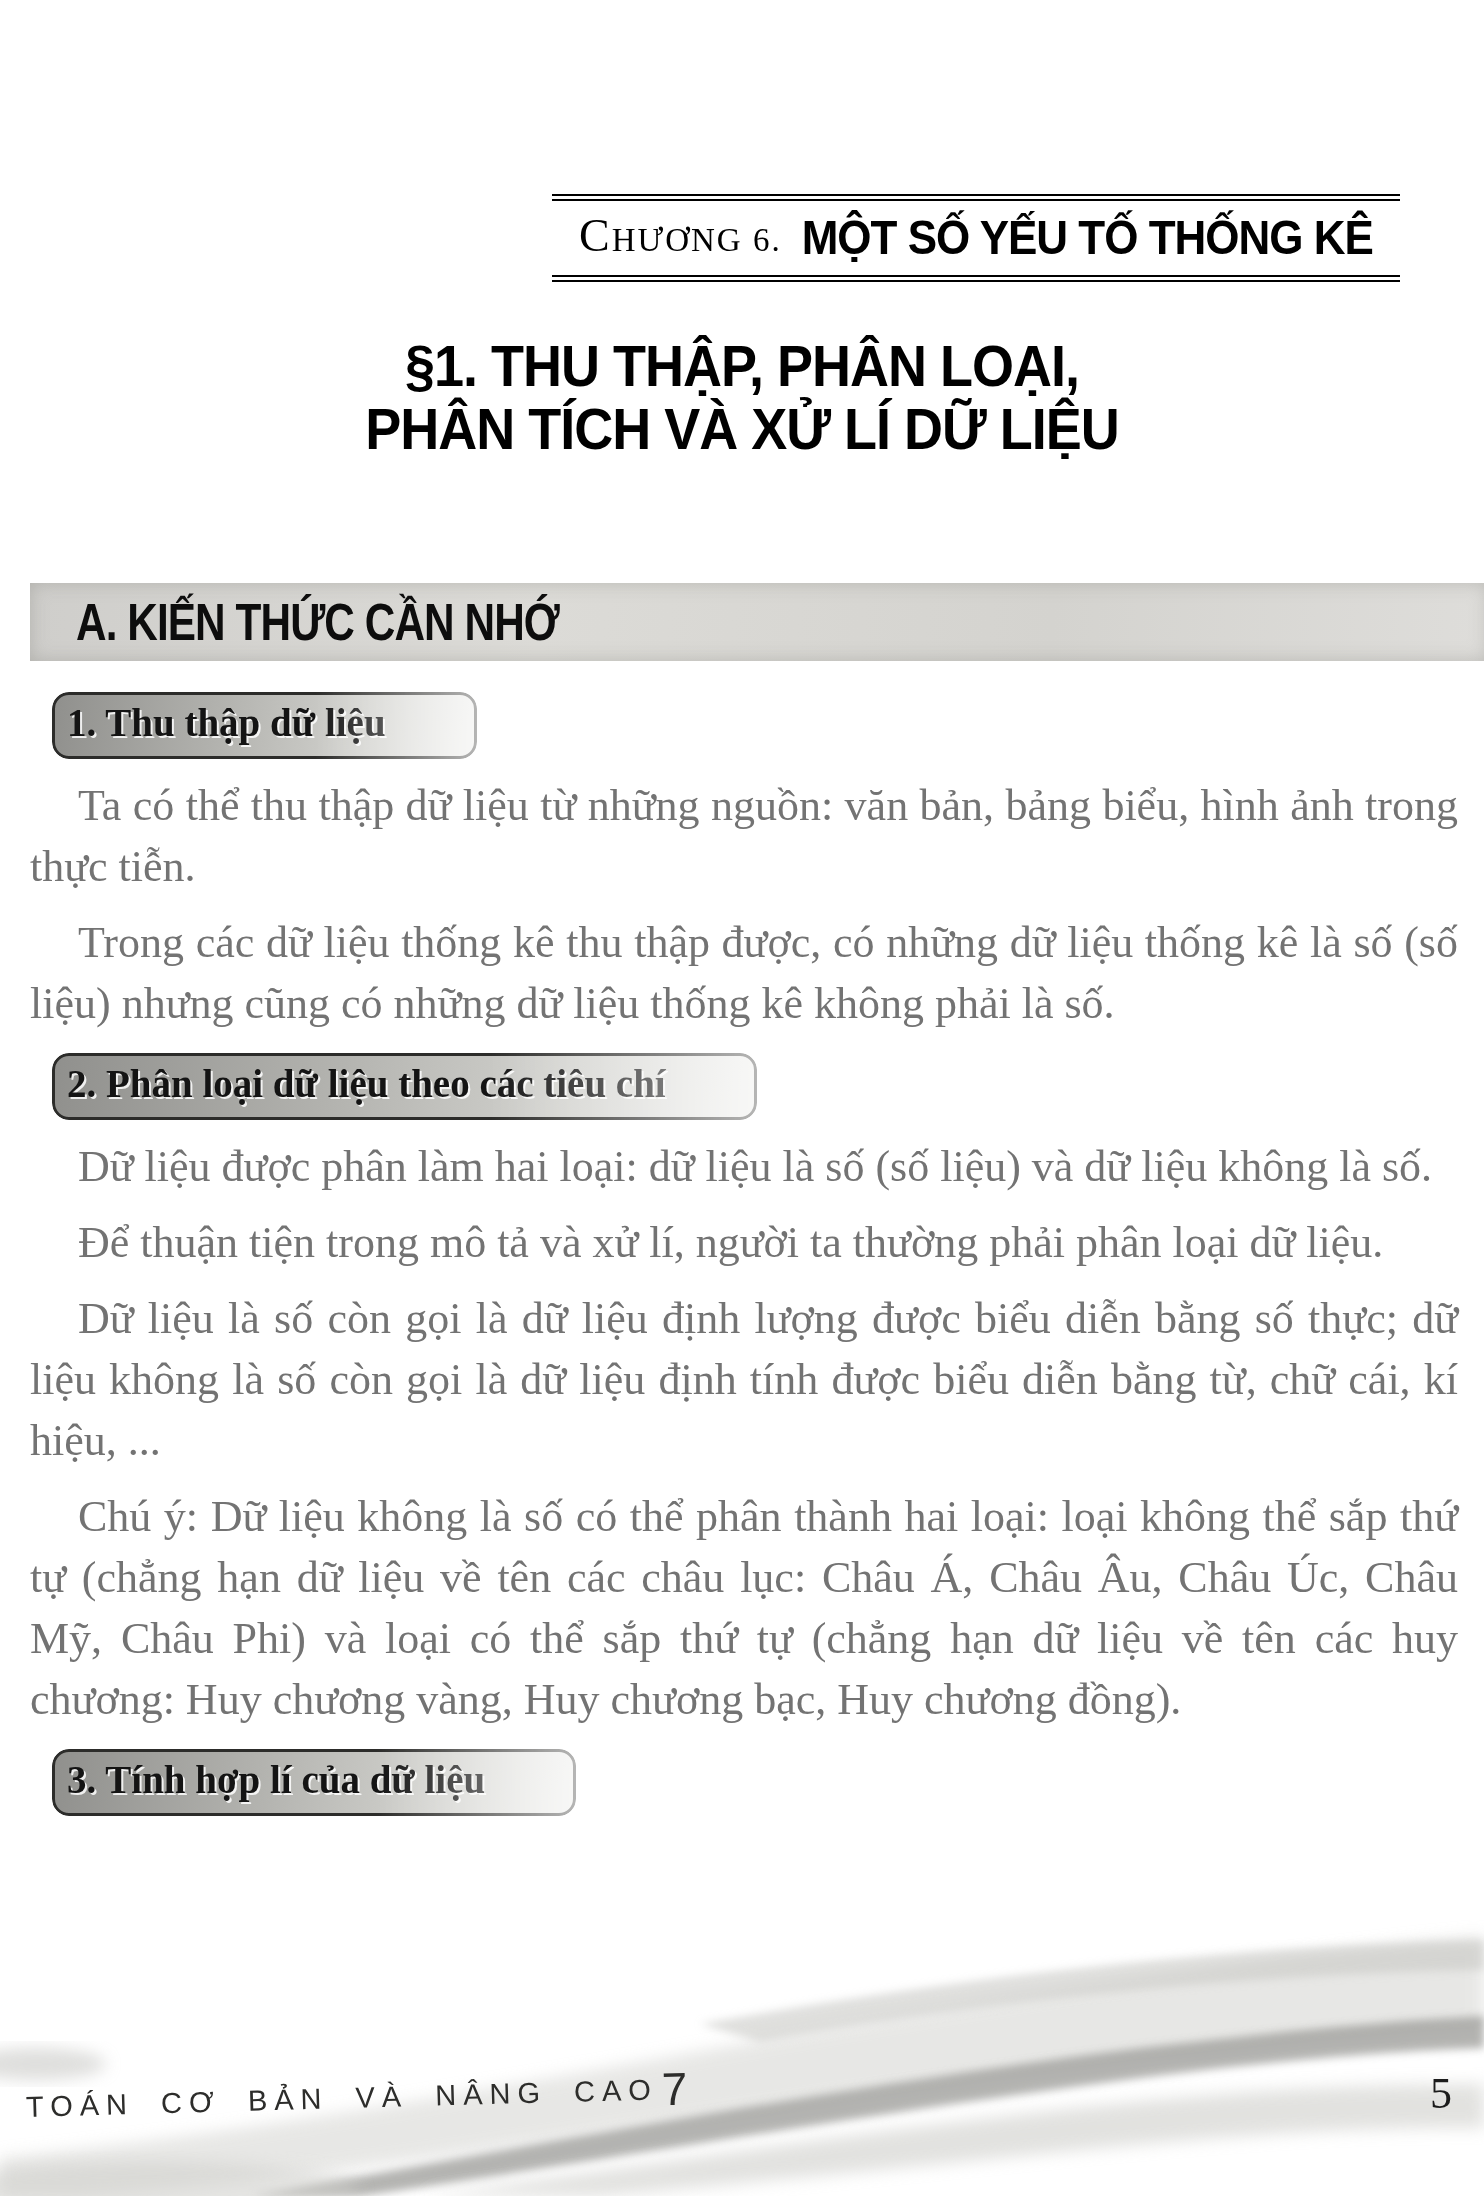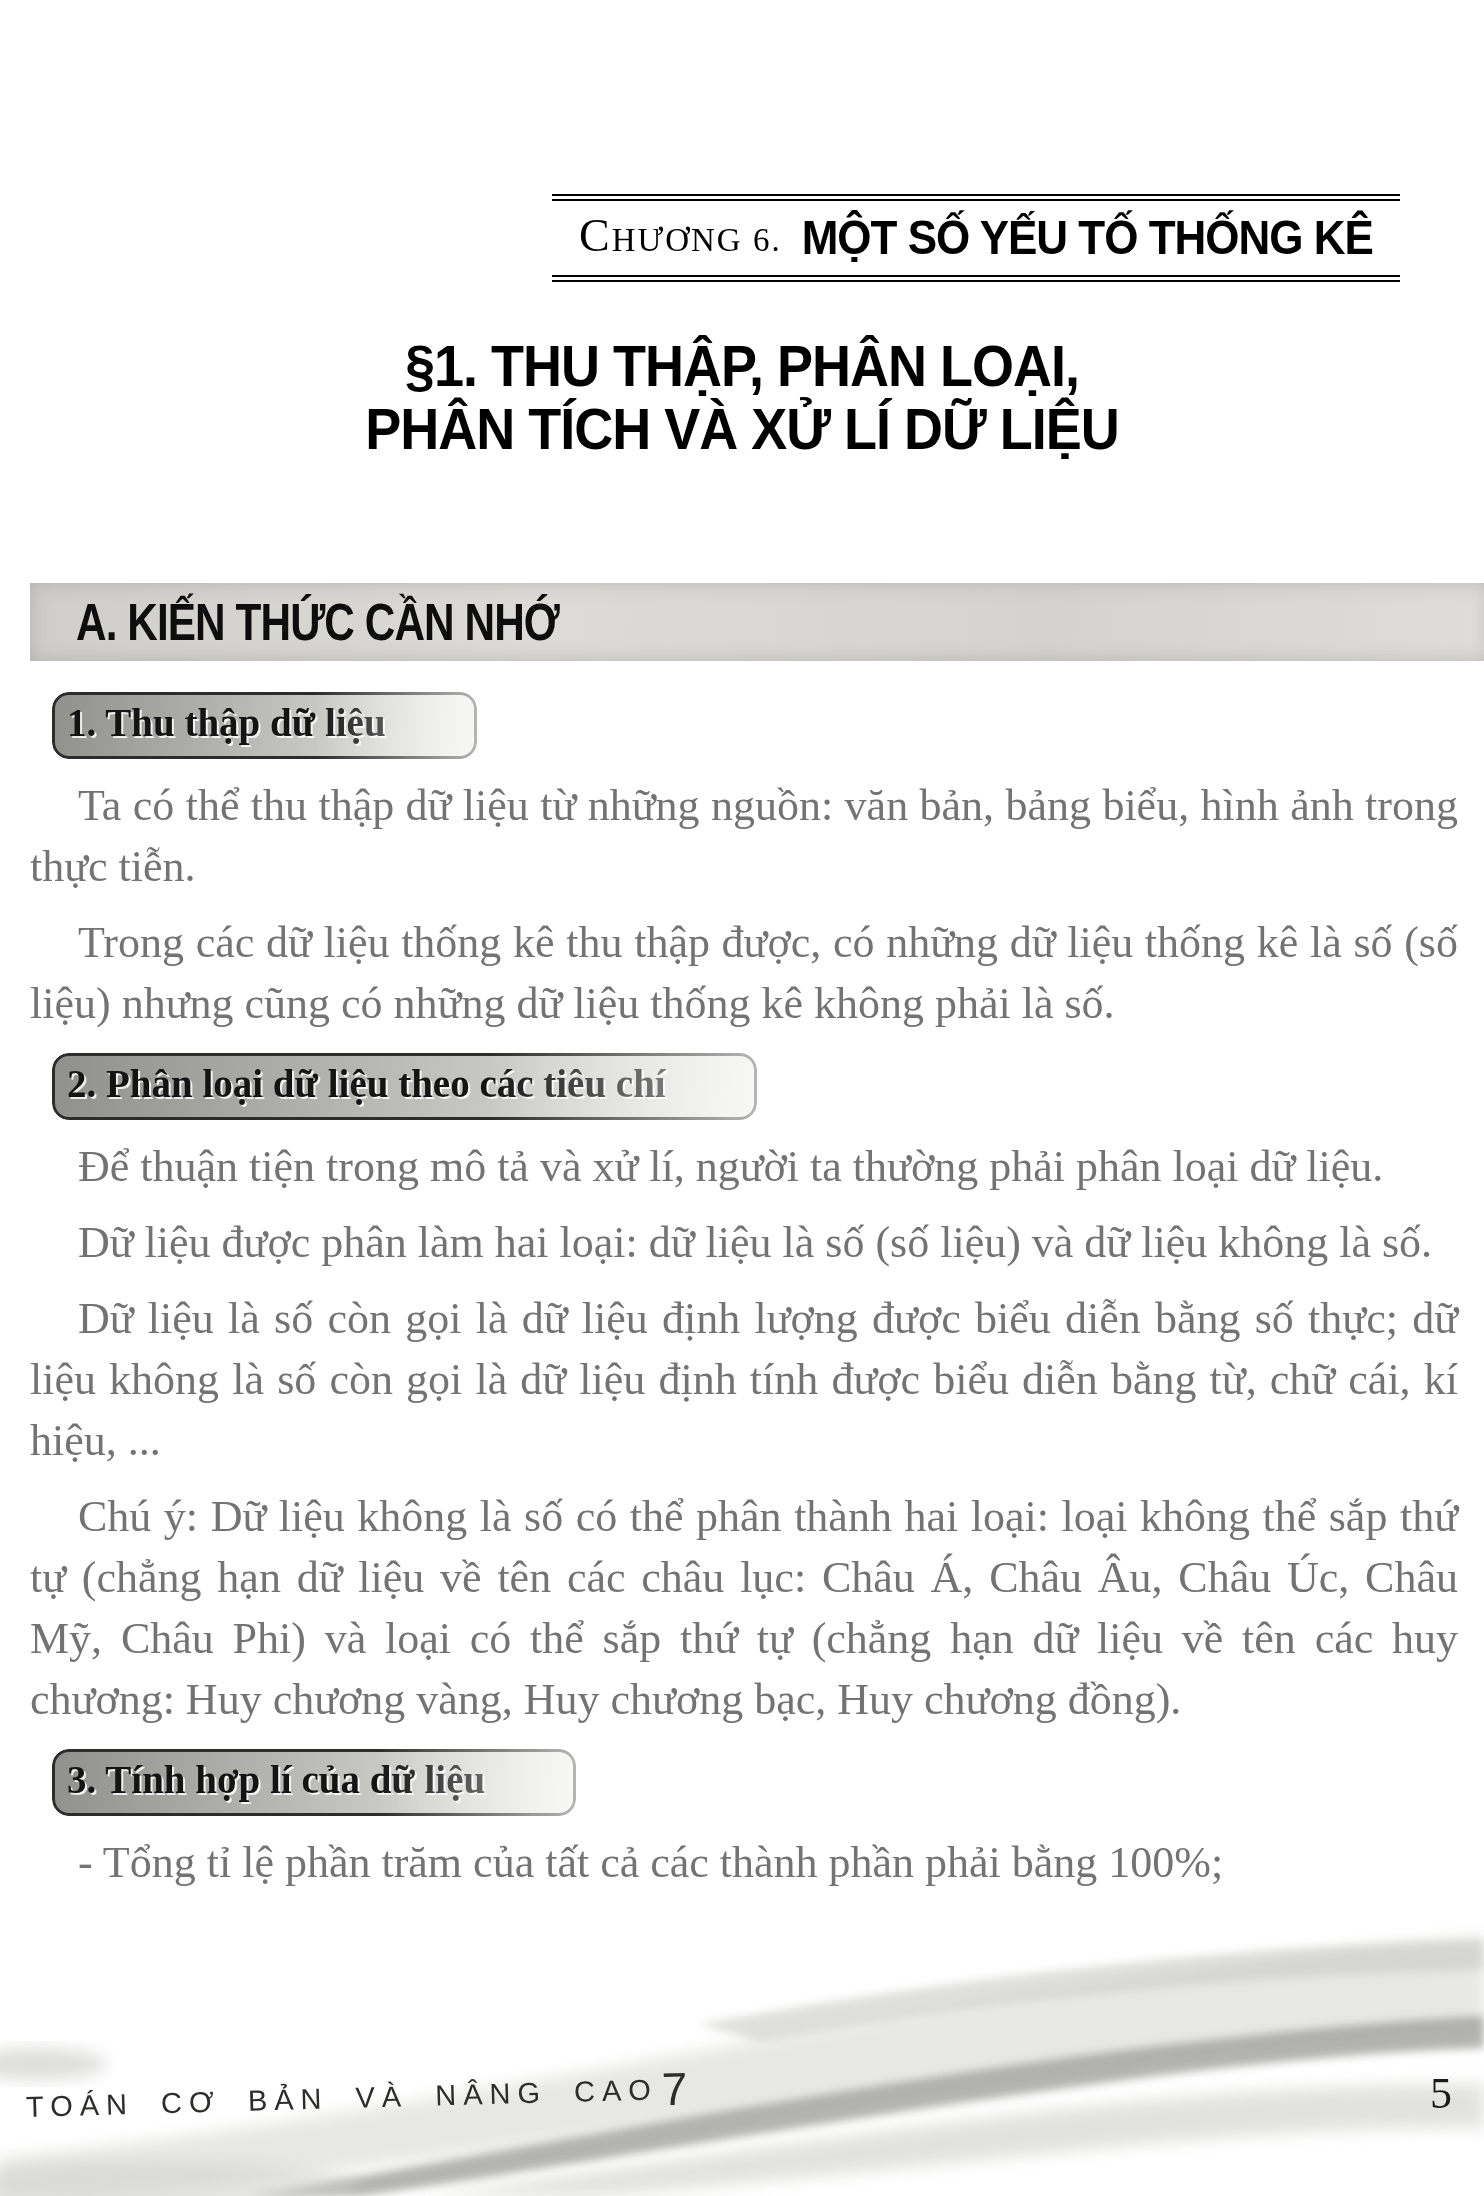--- a/index.html
+++ b/index.html
@@ -98,29 +98,28 @@
 
   <div>
     <span class="sub-bar">1. Thu thập dữ liệu</span>
   </div>
   <p class="para">Ta có thể thu thập dữ liệu từ những nguồn: văn bản, bảng biểu, hình ảnh trong thực tiễn.</p>
   <p class="para">Trong các dữ liệu thống kê thu thập được, có những dữ liệu thống kê là số (số liệu) nhưng cũng có những dữ liệu thống kê không phải là số.</p>
 
   <div>
     <span class="sub-bar">2. Phân loại dữ liệu theo các tiêu chí</span>
   </div>
+  <p class="para">Dữ liệu được phân làm hai loại: dữ liệu là số (số liệu) và dữ liệu không là số.</p>
   <p class="para">Để thuận tiện trong mô tả và xử lí, người ta thường phải phân loại dữ liệu.</p>
-  <p class="para">Dữ liệu được phân làm hai loại: dữ liệu là số (số liệu) và dữ liệu không là số.</p>
   <p class="para">Dữ liệu là số còn gọi là dữ liệu định lượng được biểu diễn bằng số thực; dữ liệu không là số còn gọi là dữ liệu định tính được biểu diễn bằng từ, chữ cái, kí hiệu, ...</p>
   <p class="para"><span class="b">Chú ý:</span><span> Dữ liệu không là số có thể phân thành hai loại: loại không thể sắp thứ tự (chẳng hạn dữ liệu về tên các châu lục: Châu Á, Châu Âu, Châu Úc, Châu Mỹ, Châu Phi) và loại có thể sắp thứ tự (chẳng hạn dữ liệu về tên các huy chương: Huy chương vàng, Huy chương bạc, Huy chương đồng).</span></p>
 
   <div>
     <span class="sub-bar">3. Tính hợp lí của dữ liệu</span>
   </div>
-  <p class="para list-item">- Tổng tỉ lệ phần trăm của tất cả các thành phần phải bằng 100%;</p>
 
 </div>
 
 <svg class="swoosh" viewBox="0 0 1484 300" xmlns="http://www.w3.org/2000/svg">
   <defs>
     <filter id="blur8" x="-20%" y="-20%" width="140%" height="140%">
         <feGaussianBlur stdDeviation="8"></feGaussianBlur>
       </filter>
     <filter id="blur4" x="-20%" y="-20%" width="140%" height="140%">
         <feGaussianBlur stdDeviation="4"></feGaussianBlur>

